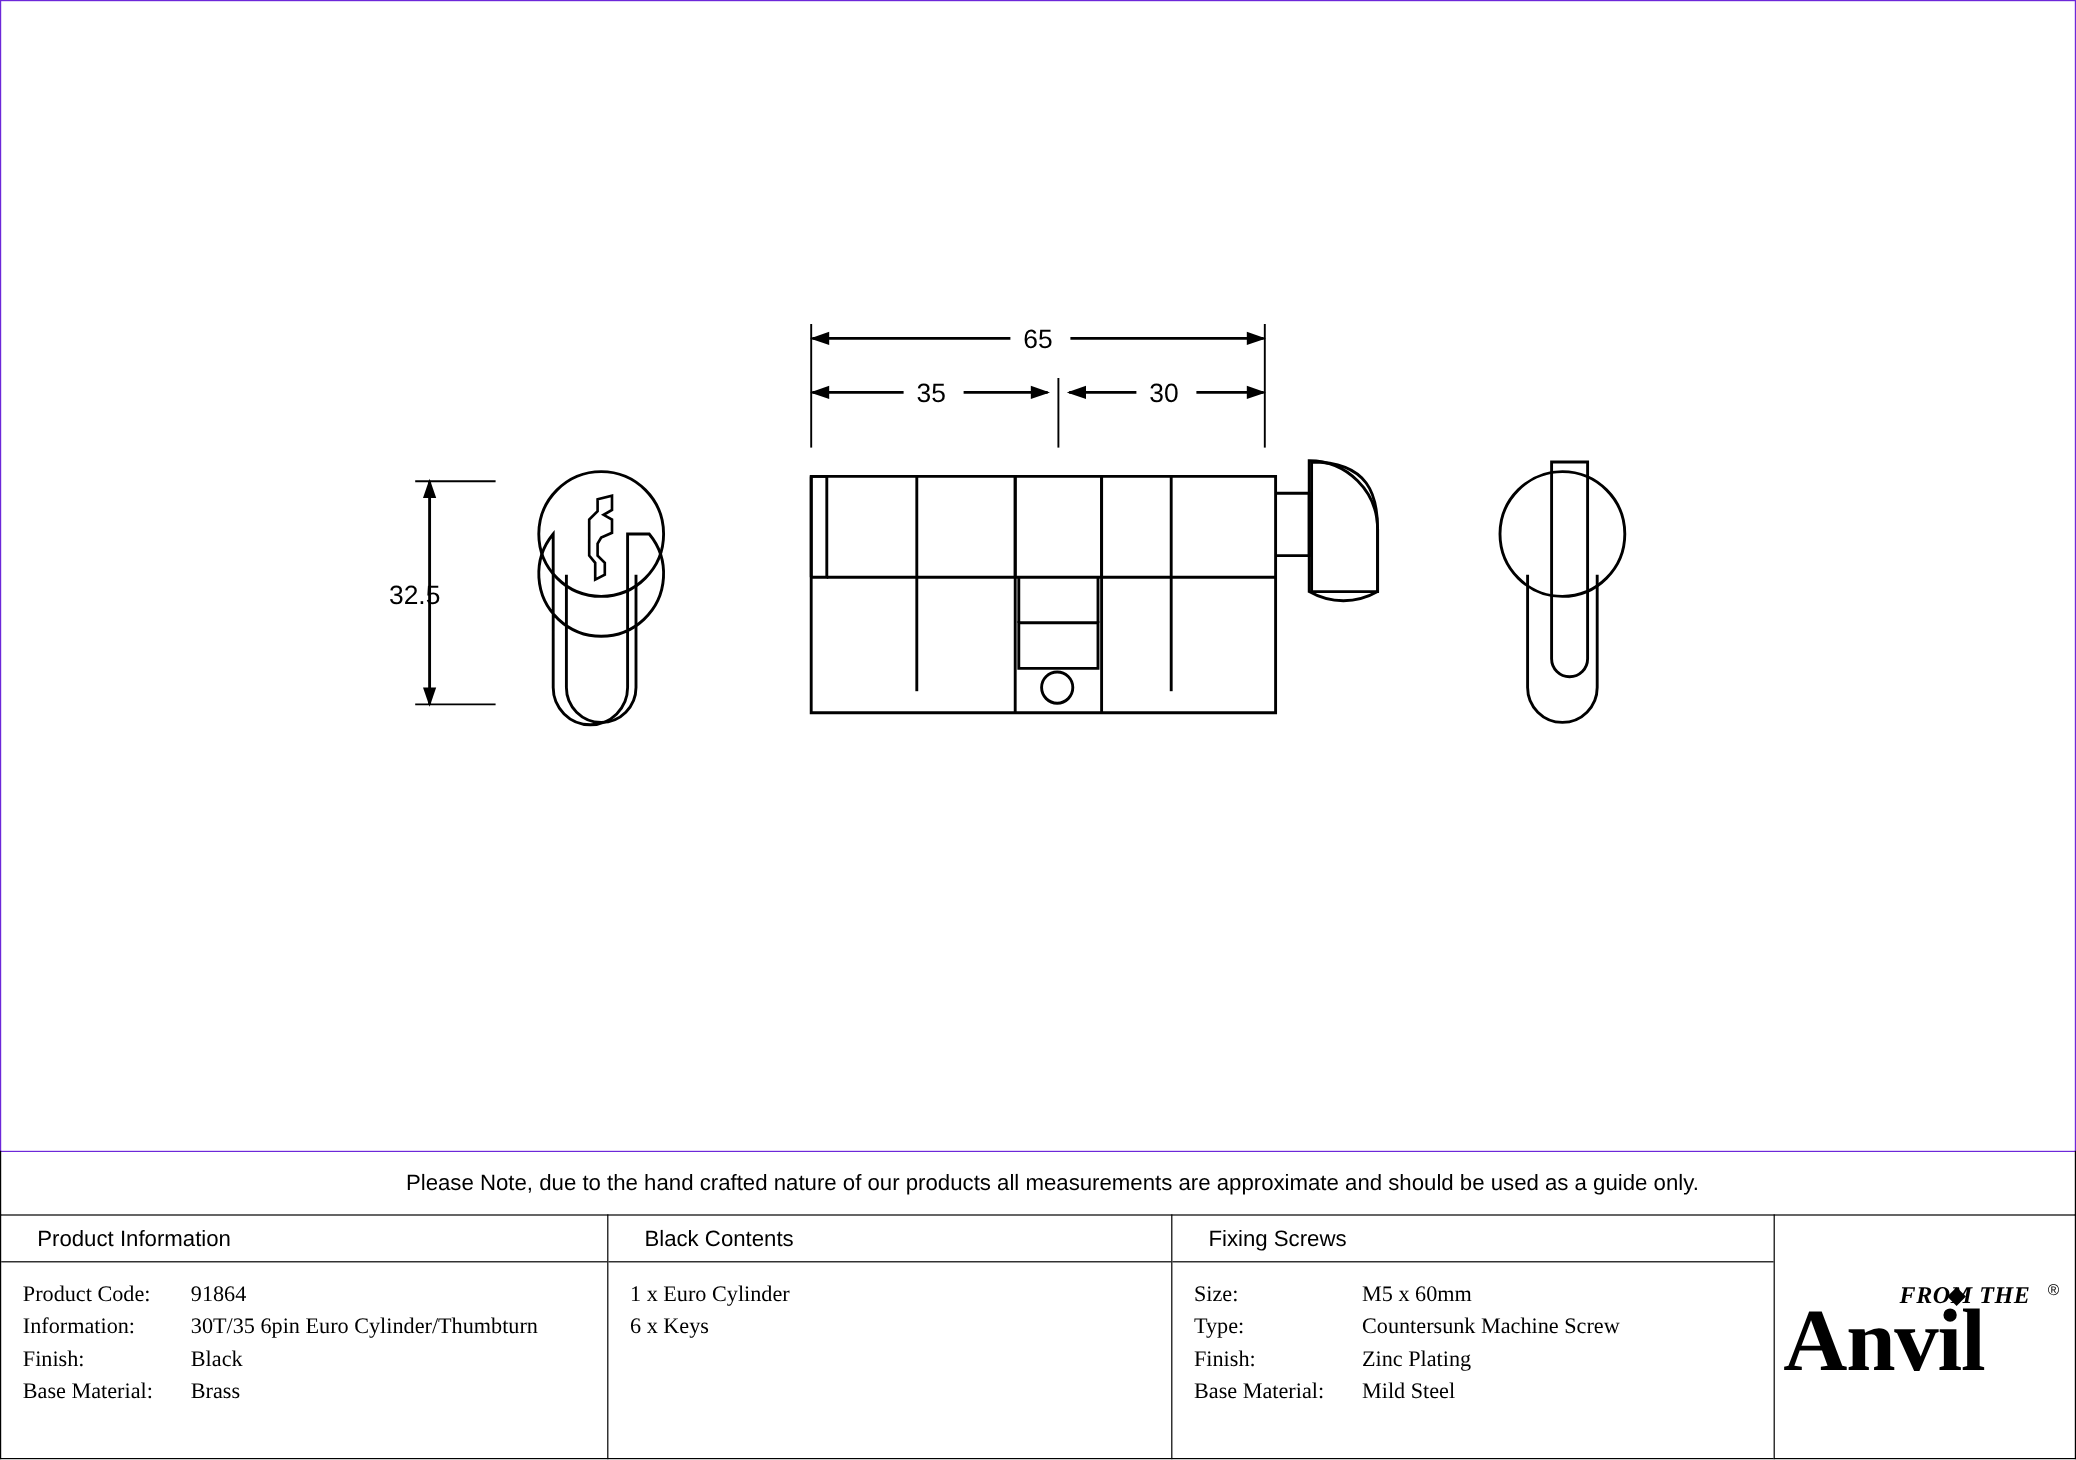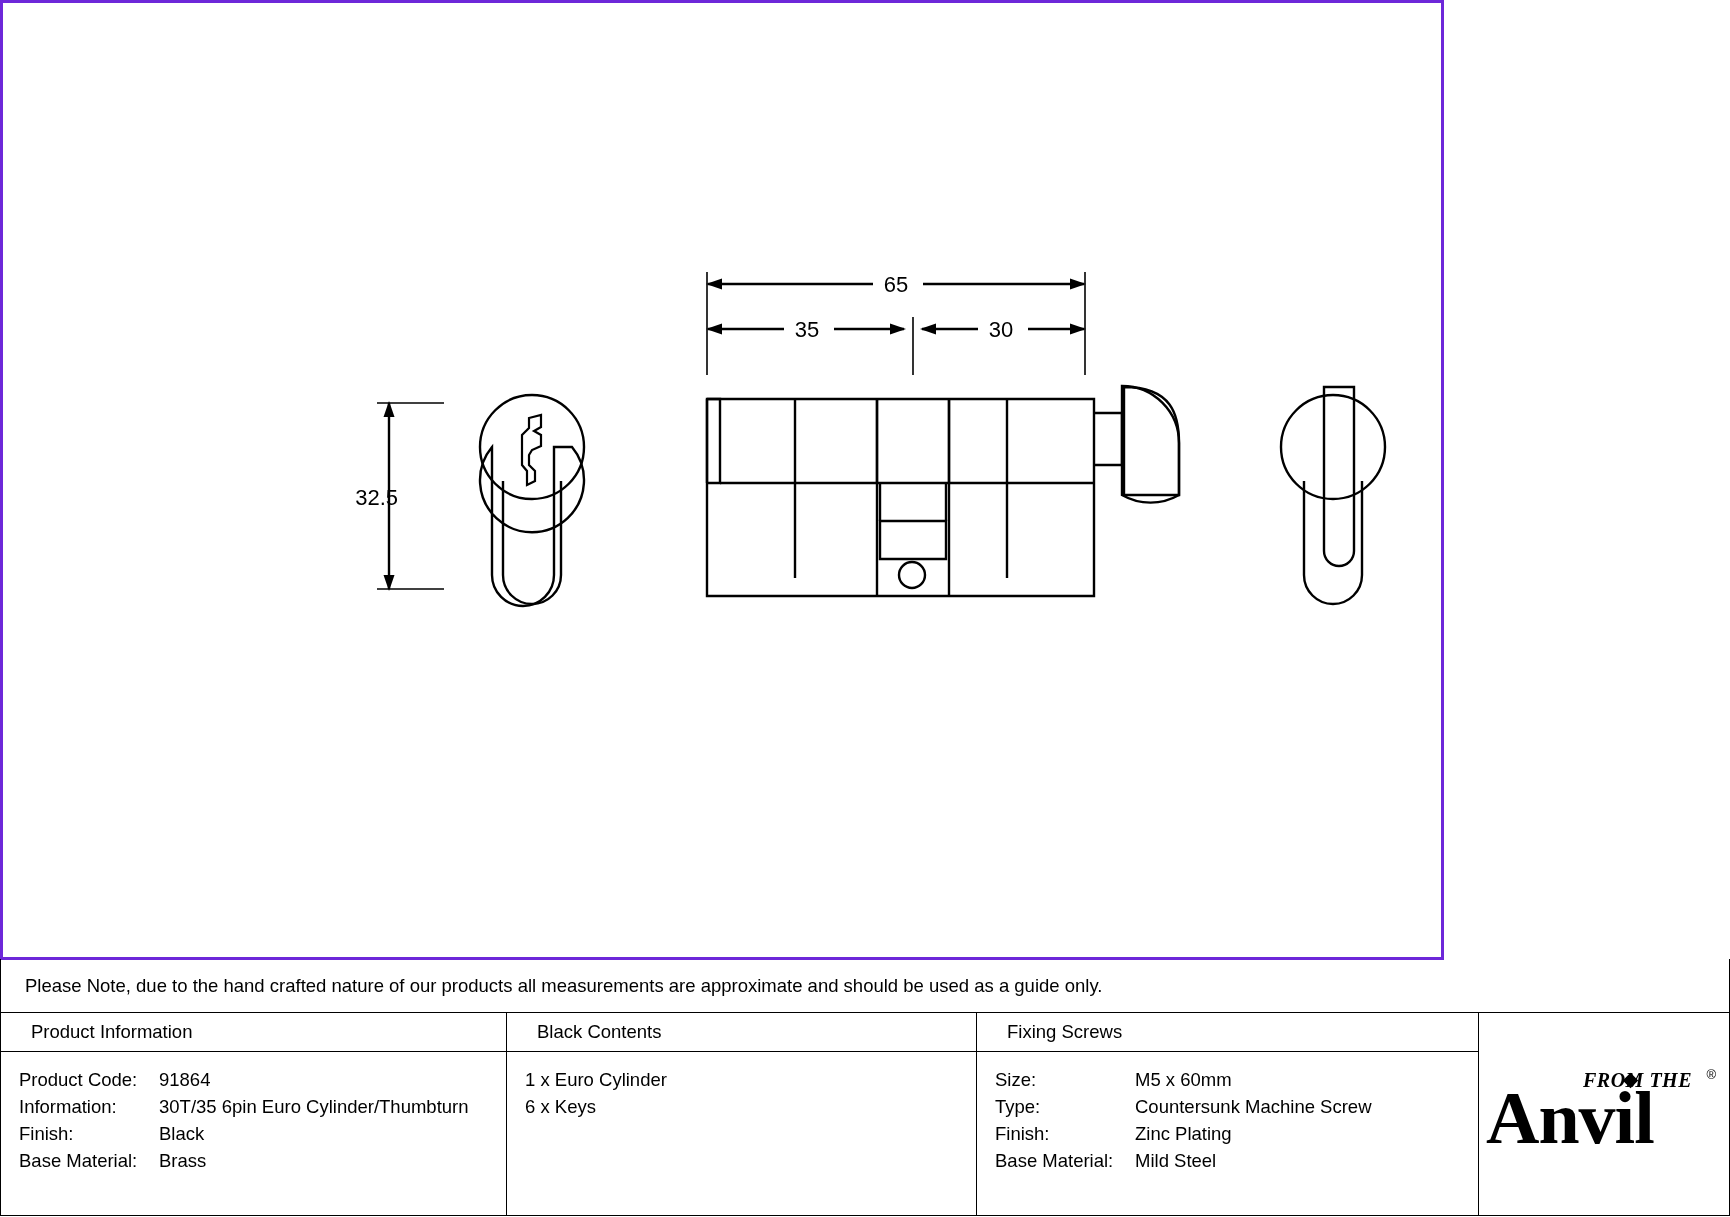--- a/index.html
+++ b/index.html
@@ -17,43 +17,43 @@
     height: 1217px;
     box-sizing: border-box;
     background: #ffffff;
     overflow: hidden;
   }
   
   #drawing {
     position: absolute;
     left: 0;
     top: 0;
-    width: 1444px;
+    width: 1730px;
     height: 960px;
-    border: 3px solid #6d28d9;
-    box-sizing: border-box;
-    padding-left: 29px;
+    border: 1px solid #6d28d9;
+    box-sizing: border-box;
   }
   #drawing svg { display: block; }
 
   
   #note-bar {
     position: absolute;
     left: 0;
     top: 959px;
     width: 1730px;
     height: 54px;
     box-sizing: border-box;
     border-left: 1px solid #000;
     border-right: 1px solid #000;
     border-bottom: 1px solid #000;
     display: flex;
     align-items: center;
     padding-left: 24px;
     font-size: 18.5px;
+    justify-content: center;
   }
 
   
   #info {
     position: absolute;
     left: 0;
     top: 1012px;
     width: 1730px;
     height: 204px;
     box-sizing: border-box;
@@ -71,20 +71,21 @@
     height: 40px;
     border-bottom: 1px solid #000;
     display: flex;
     align-items: center;
     padding-left: 30px;
     font-size: 18.5px;
   }
   .col-body {
     padding: 14px 0 0 18px;
     font-size: 18.5px;
+    font-family: Liberation Serif, serif;
   }
   .kv {
     display: flex;
     line-height: 1.46;
   }
   .kv .k { width: 140px; flex: 0 0 140px; }
   .kv .v { white-space: nowrap; }
   .plain { line-height: 1.46; }
 
   .c1 { width: 506px; }

